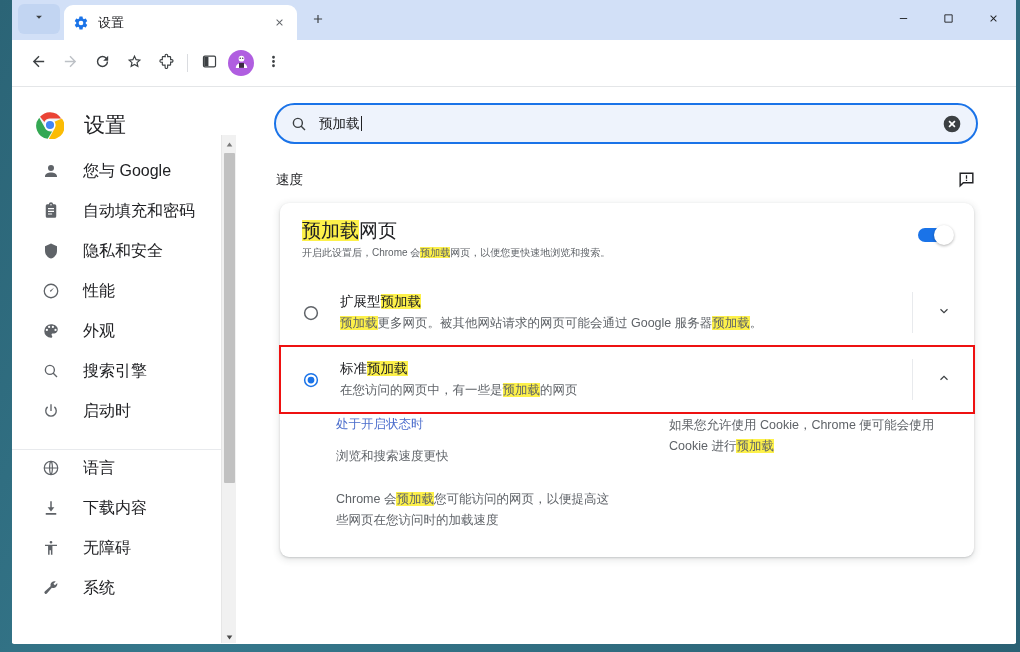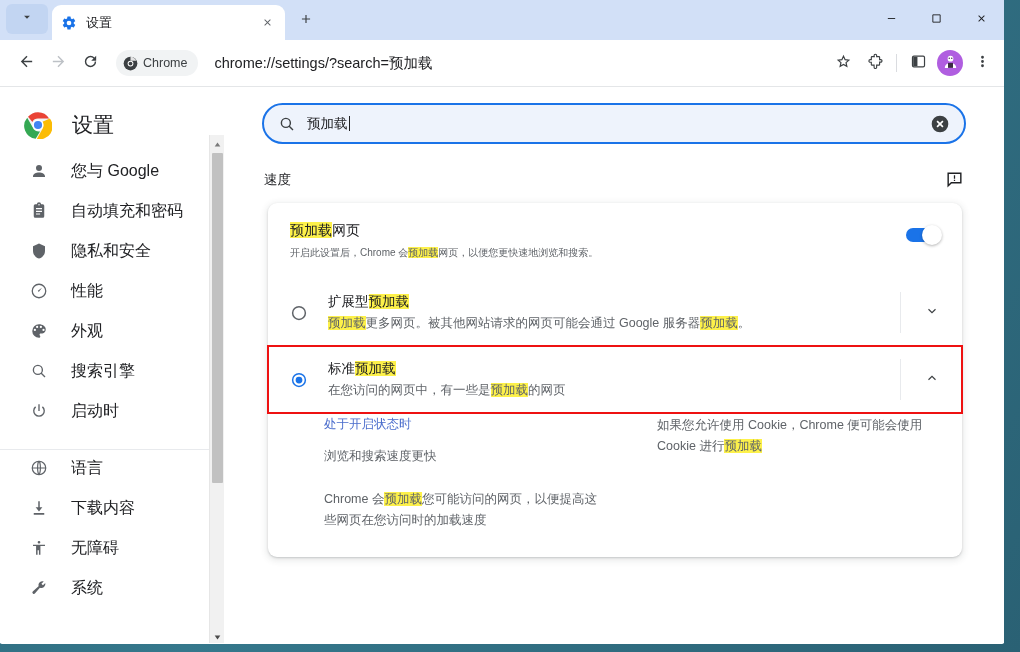--- a/index.html
+++ b/index.html
@@ -7,21 +7,21 @@
     width: 1020px; height: 652px;
     font-family: "Liberation Sans", "DejaVu Sans", sans-serif;
     overflow: hidden;
     background: #2d6a7d;
   }
   #desktop {
     position: relative; width: 1020px; height: 652px;
     background: linear-gradient(120deg, #2b6476 0%, #35788c 40%, #2a6174 100%);
   }
   #window {
-    position: absolute; left: 0; top: 0; width: 1004px; height: 644px;
+    position: absolute; left: 12px; top: 0; width: 1004px; height: 644px;
     background: #ffffff; overflow: hidden;
     border-radius: 0 0 2px 2px;
   }
 
   
   .tabstrip {
     position: relative; height: 40px; background: #d2e0f7;
     display: flex; align-items: flex-end;
   }
   .tab-search {
@@ -159,21 +159,21 @@
 
   .card {
     margin: 14px 42px 0 44px; background: #ffffff; border-radius: 9px;
     box-shadow: 0 1px 2px rgba(60,64,67,.22), 0 2px 6px 2px rgba(60,64,67,.10);
     overflow: visible;
   }
   .card-top {
     display: flex; align-items: flex-start; padding: 18px 22px 16px 22px;
   }
   .card-top .txt { flex: 1; }
-  .ct-title { font-size: 14px; color: #202124; line-height: 19px; }
+  .ct-title { font-size: 19px; color: #202124; line-height: 19px; }
   .ct-sub { font-size: 10px; color: #5f6368; line-height: 20px; margin-top: 3px; }
   .toggle {
     width: 34px; height: 14px; border-radius: 7px; background: #1a73e8;
     position: relative; flex: none; margin-top: 7px;
   }
   .toggle .knob {
     position: absolute; right: -2px; top: -3px; width: 20px; height: 20px;
     border-radius: 50%; background: #ffffff;
     box-shadow: 0 1px 3px rgba(0,0,0,.3);
   }
@@ -286,34 +286,20 @@
         </span>
       </div>
       <div class="tb-btn">
         <span>
           <svg viewBox="0 0 24 24">
               <path fill="#3c4043" d="M17.65 6.35A7.95 7.95 0 0012 4a8 8 0 108 8h-2a6 6 0 11-1.76-4.24L13 11h7V4z"></path>
             </svg>
         </span>
       </div>
 
-      <div class="omnibox">
-        <div class="chrome-chip">
-          <span class="logo">
-            <svg viewBox="0 0 24 24">
-              <circle cx="12" cy="12" r="11" fill="#3c4043"></circle>
-              <circle cx="12" cy="12" r="4.6" fill="#ffffff"></circle>
-              <circle cx="12" cy="12" r="3" fill="#3c4043"></circle>
-              <path fill="#ffffff" d="M12 7.4h9.2A11 11 0 0012 1v6.4z" opacity=".85"></path>
-            </svg>
-          </span>
-          <span>Chrome</span>
-        </div>
-        <div class="url-text">chrome://settings/?search=预加载</div>
-      </div>
 
       <div class="omni-actions">
         <div class="tb-btn">
           <span>
             <svg viewBox="0 0 24 24">
                 <path fill="none" stroke="#3c4043" stroke-width="1.7" d="M12 4.5l2.3 4.9 5.2.6-3.9 3.6 1.1 5.2-4.7-2.7-4.7 2.7 1.1-5.2-3.9-3.6 5.2-.6z"></path>
               </svg>
           </span>
         </div>
         <div class="tb-btn">

